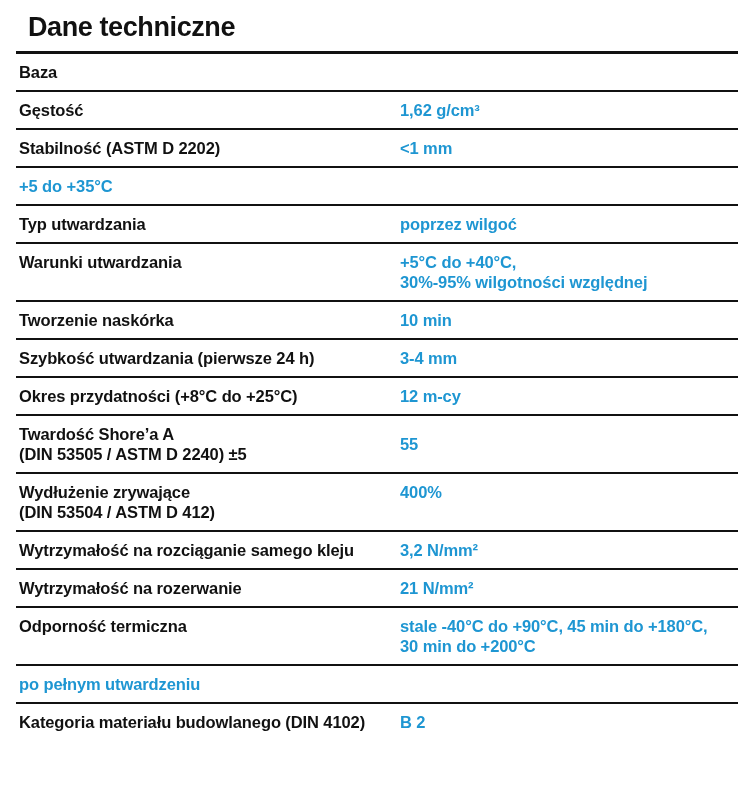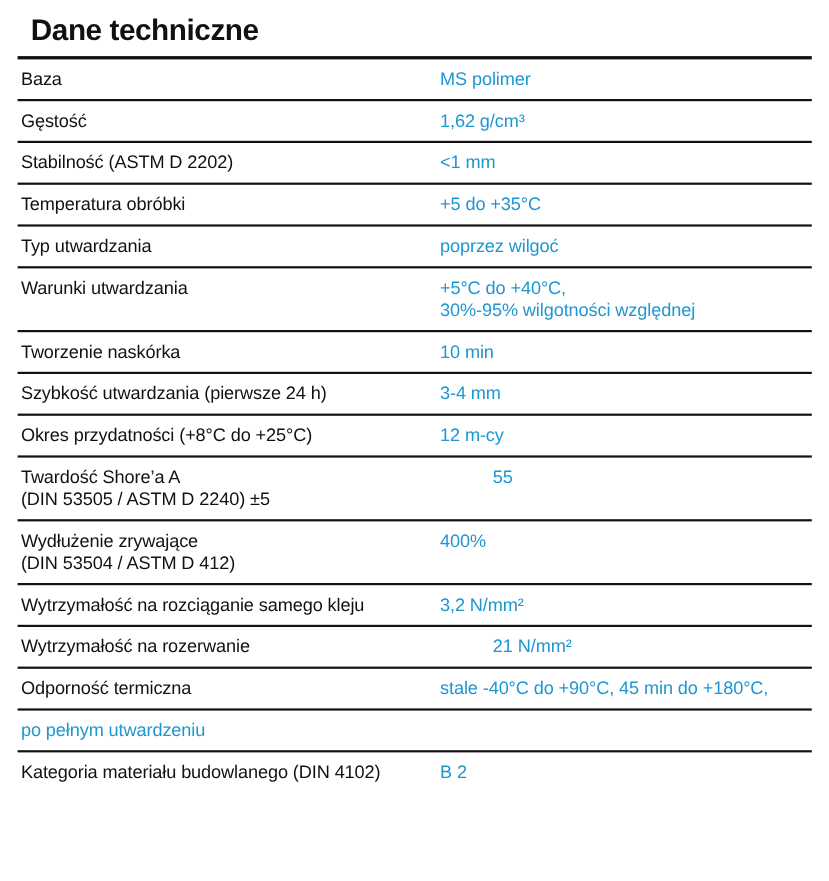--- a/index.html
+++ b/index.html
@@ -47,58 +47,52 @@
     color:var(--ink);
   }
   .value{
     flex:1 1 auto;
     color:var(--blue);
   }
   .row.value-center{align-items:stretch;}
   .row.value-center .value{
     display:flex;
     flex-direction:column;
-    margin-left:48px;
+    justify-content:center;
   }
-  .line{display:block;}
+  .line{display:block;font-weight:bold;}
 </style>
 </head>
 <body>
 
 <div class="page">
   <h1 class="title">Dane techniczne</h1>
   <div class="table">
       <div class="row">
         <div class="label">
           <span class="line">Baza</span>
-        </div>
-        <div class="value">
-          <span class="line">MS polimer</span>
         </div>
       </div>
       <div class="row">
         <div class="label">
           <span class="line">Gęstość</span>
         </div>
         <div class="value">
           <span class="line">1,62 g/cm³</span>
         </div>
       </div>
       <div class="row">
         <div class="label">
           <span class="line">Stabilność (ASTM D 2202)</span>
         </div>
         <div class="value">
           <span class="line">&lt;1 mm</span>
         </div>
       </div>
       <div class="row">
-        <div class="label">
-          <span class="line">Temperatura obróbki</span>
-        </div>
         <div class="value">
           <span class="line">+5 do +35°C</span>
         </div>
       </div>
       <div class="row">
         <div class="label">
           <span class="line">Typ utwardzania</span>
         </div>
         <div class="value">
           <span class="line">poprzez wilgoć</span>
@@ -170,20 +164,21 @@
         <div class="value">
           <span class="line">21 N/mm²</span>
         </div>
       </div>
       <div class="row">
         <div class="label">
           <span class="line">Odporność termiczna</span>
         </div>
         <div class="value">
           <span class="line">stale -40°C do +90°C, 45 min do +180°C,</span>
+          <span class="line">30 min do +200°C</span>
         </div>
       </div>
       <div class="row">
         <div class="value">
           <span class="line">po pełnym utwardzeniu</span>
         </div>
       </div>
       <div class="row last">
         <div class="label">
           <span class="line">Kategoria materiału budowlanego (DIN 4102)</span>

